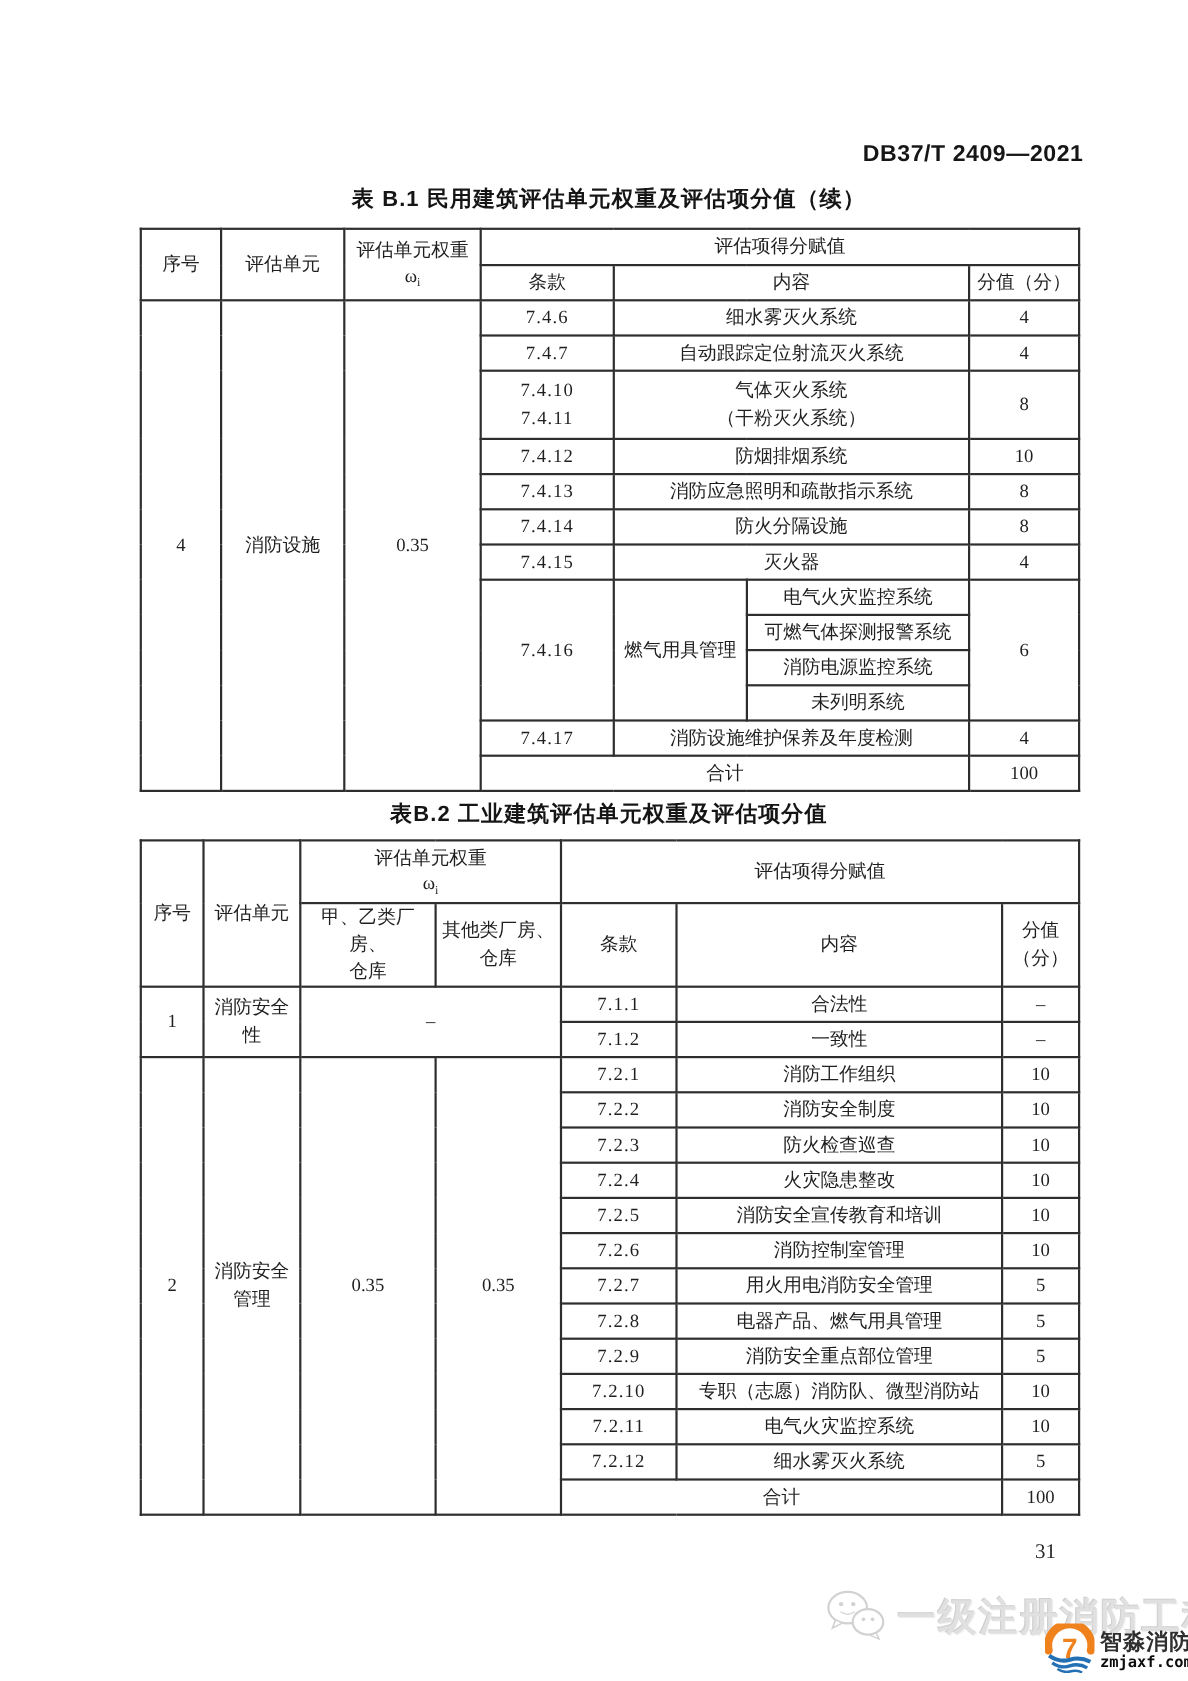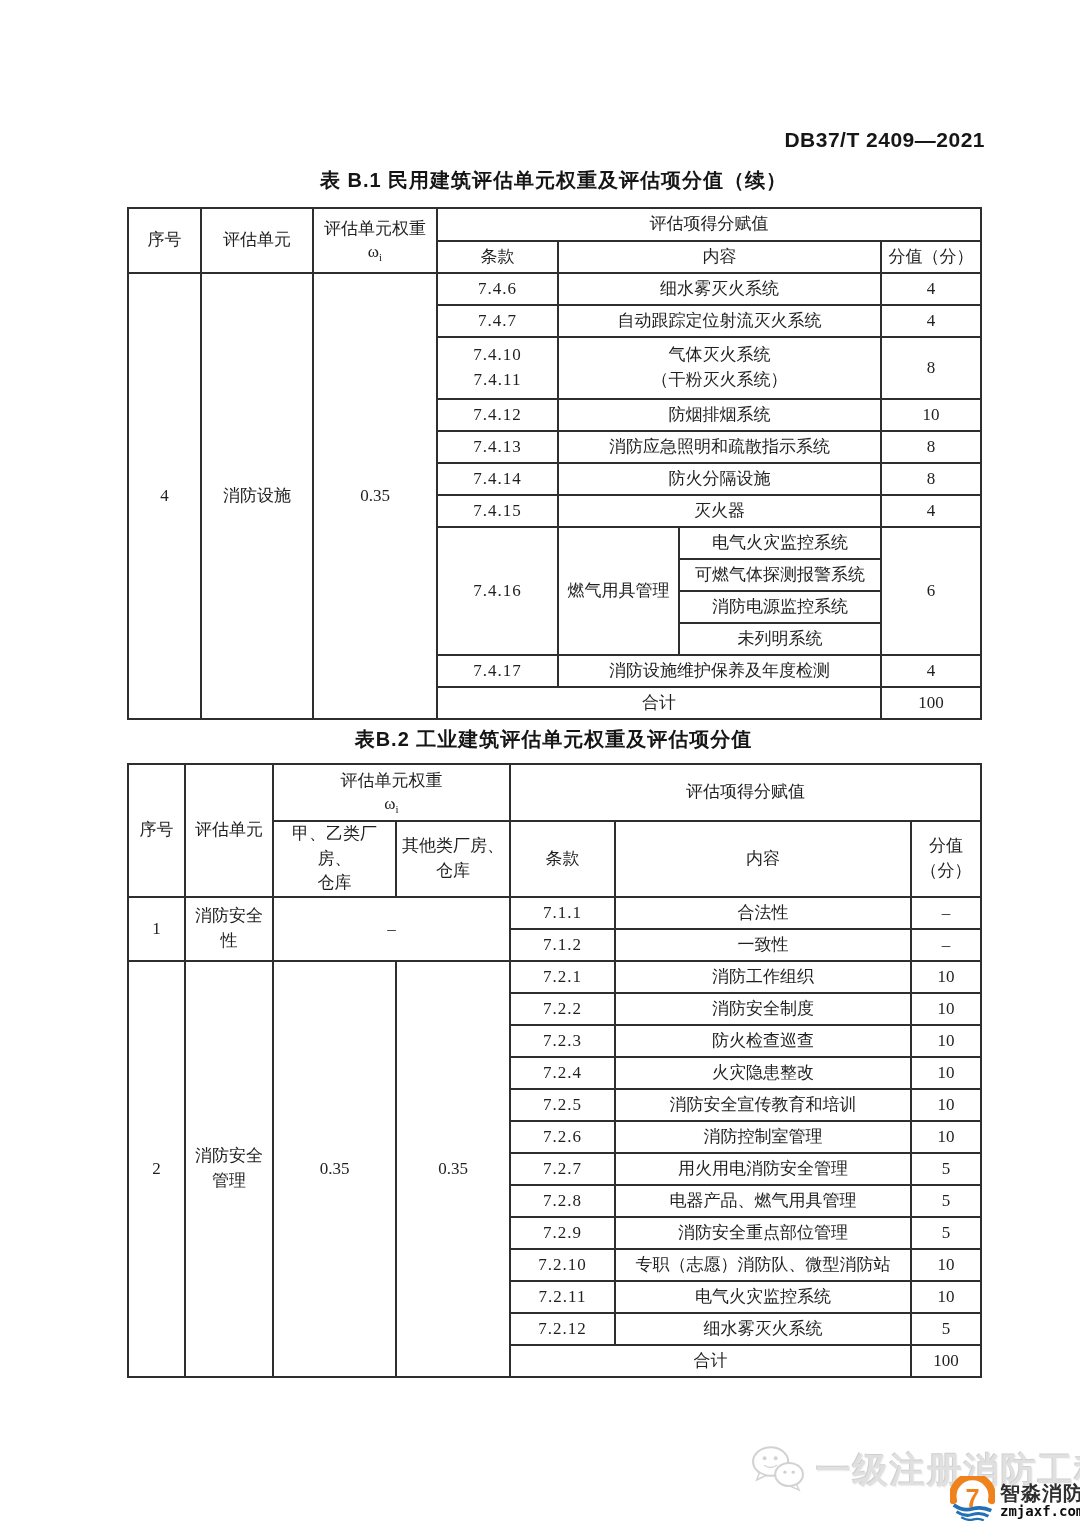--- a/index.html
+++ b/index.html
@@ -304,20 +304,21 @@
           <td data-name="content-cell">细水雾灭火系统</td>
           <td data-name="score-cell">5</td>
         </tr>
         <tr>
           <td colspan="2" data-name="total-label-cell">合计</td>
           <td data-name="total-score-cell">100</td>
         </tr>
       </tbody>
   </table>
 
+  <div class="page-num" data-name="page-number">31</div>
 
   <div class="watermark" data-name="watermark">
     <span data-name="wechat-icon">
       <svg width="56" height="48" viewBox="0 0 60 52">
         <ellipse cx="22" cy="19" rx="19" ry="15.5" fill="#ffffff" stroke="#d2d2d2" stroke-width="2.2"></ellipse>
         <path d="M10 31 L7 39 L17 34 Z" fill="#ffffff" stroke="#d2d2d2" stroke-width="1.6"></path>
         <circle cx="15.5" cy="15.5" r="2.1" fill="#d2d2d2"></circle>
         <circle cx="27.5" cy="15.5" r="2.1" fill="#d2d2d2"></circle>
         <path d="M15 23 q7 5 14 0" fill="none" stroke="#d8d8d8" stroke-width="1.5"></path>
         <ellipse cx="42" cy="33" rx="15" ry="12.5" fill="#ffffff" stroke="#d2d2d2" stroke-width="2.2"></ellipse>

